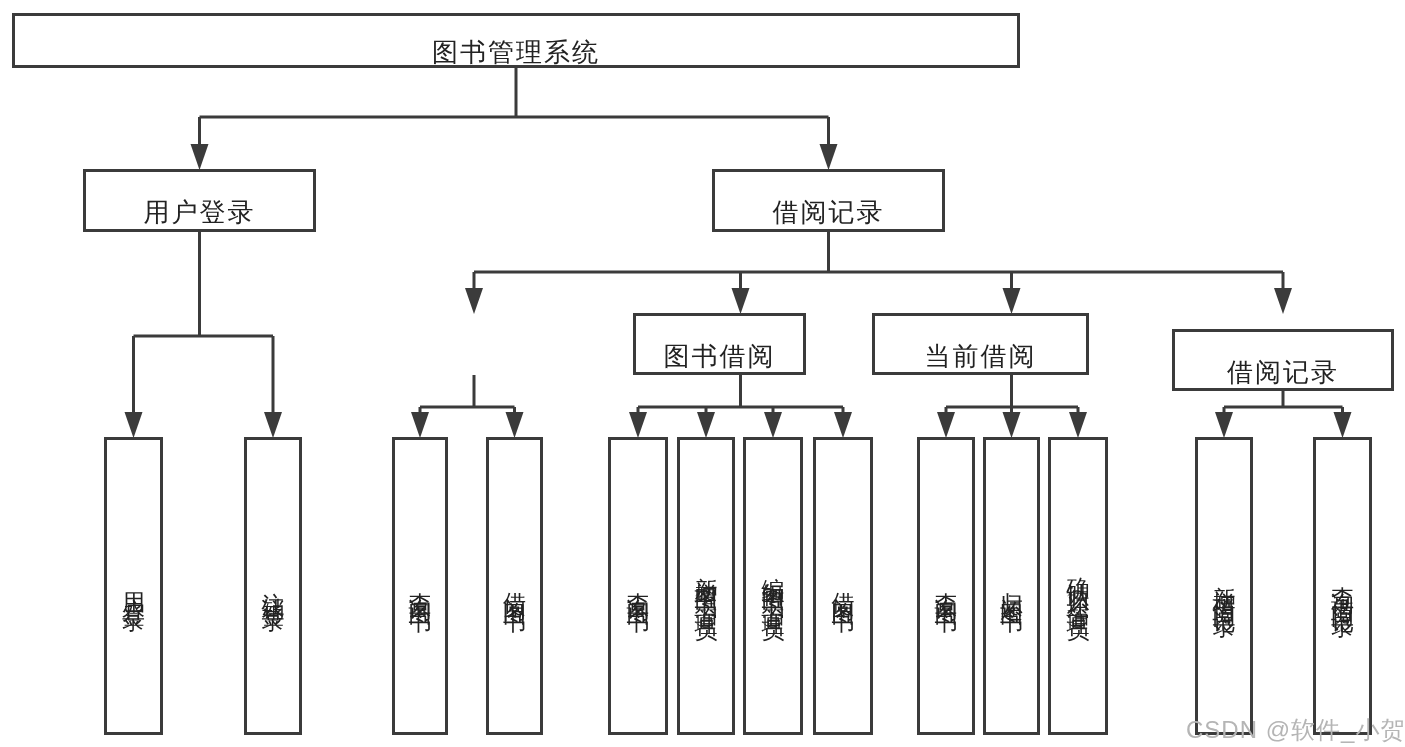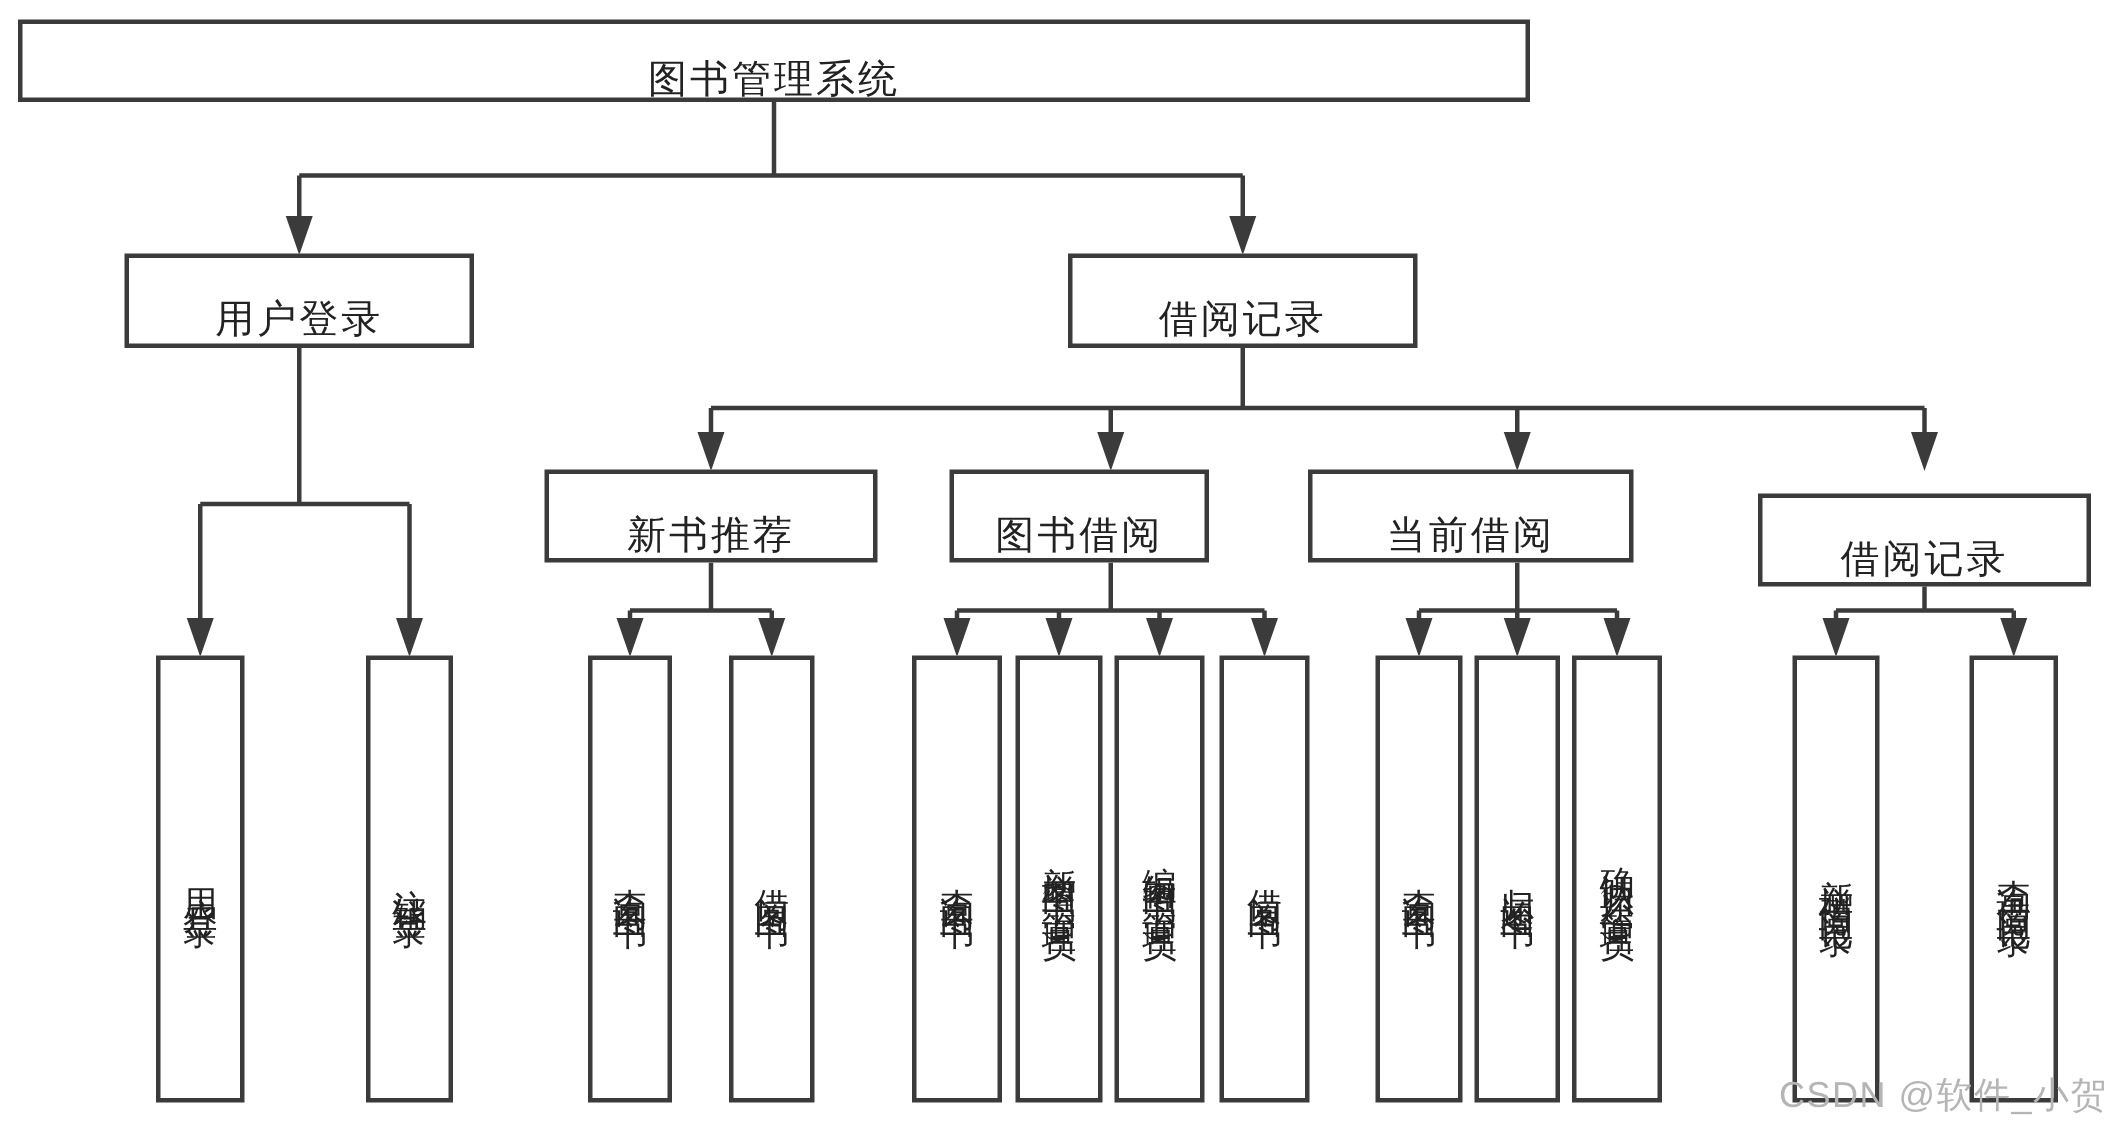--- a/index.html
+++ b/index.html
@@ -101,23 +101,20 @@
     <span class="hlabel">图书管理系统</span>
   </div>
 
   <div class="box" style="left:83px;top:169px;width:233px;height:63px;">
     <span class="hlabel">用户登录</span>
   </div>
   <div class="box" style="left:712px;top:169px;width:233px;height:63px;">
     <span class="hlabel">借阅记录</span>
   </div>
 
-  <div class="box" style="left:363px;top:313px;width:222px;height:62px;">
-    <span class="hlabel">新书推荐</span>
-  </div>
   <div class="box" style="left:633px;top:313px;width:173px;height:62px;">
     <span class="hlabel">图书借阅</span>
   </div>
   <div class="box" style="left:872px;top:313px;width:217px;height:62px;">
     <span class="hlabel">当前借阅</span>
   </div>
   <div class="box" style="left:1172px;top:329px;width:222px;height:62px;">
     <span class="hlabel">借阅记录</span>
   </div>
 

